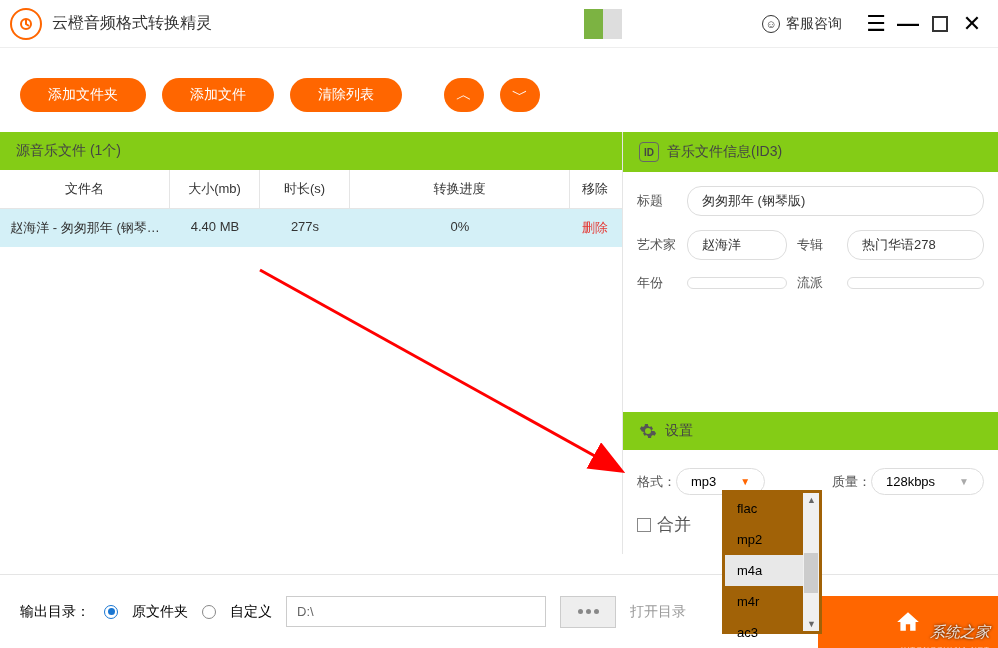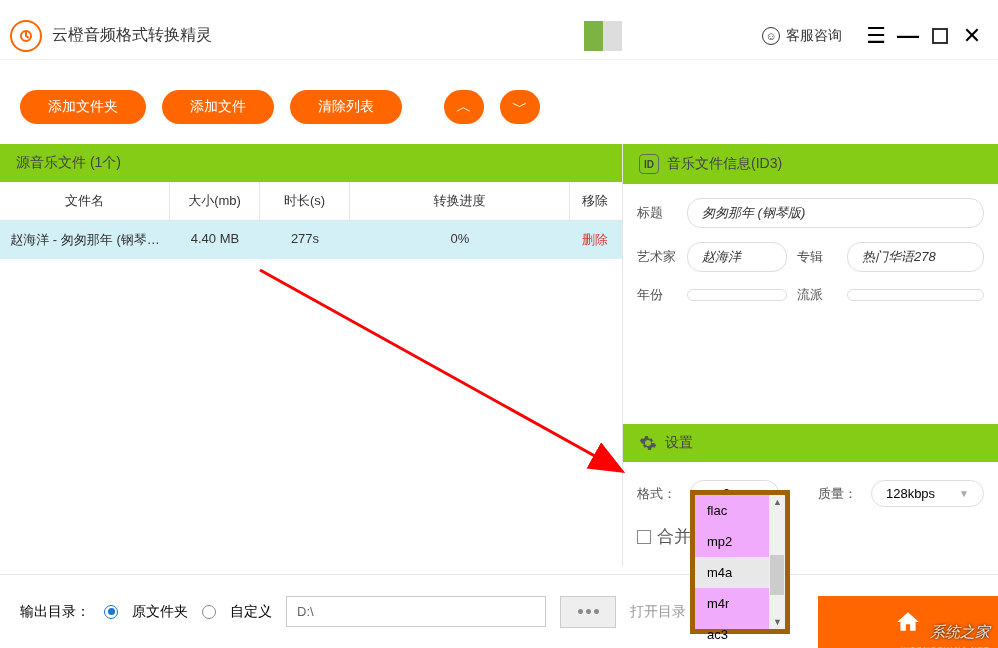--- a/index.html
+++ b/index.html
@@ -1,18 +1,18 @@
 <!DOCTYPE html>
 <html><head>
   <meta charset="utf-8">
   <style>
     * { margin: 0; padding: 0; box-sizing: border-box; font-family: "Microsoft YaHei", Arial, sans-serif; }
     body { width: 998px; height: 648px; background: #fff; position: relative; overflow: hidden; }
     
-    .titlebar { display: flex; align-items: center; height: 48px; padding: 0 10px; border-bottom: 1px solid #eee; margin-top: 12px; }
+    .titlebar { display: flex; align-items: center; height: 48px; padding: 0 10px; border-bottom: 1px solid #eee; }
     .logo { width: 32px; height: 32px; border: 2px solid #f60; border-radius: 50%; display: flex; align-items: center; justify-content: center; color: #f60; font-weight: bold; margin-right: 10px; }
     .app-title { font-size: 16px; color: #333; flex: 1; }
     .avatar { width: 38px; height: 30px; background: linear-gradient(to right, #7cb342 50%, #ddd 50%); margin-right: 140px; }
     .support { display: flex; align-items: center; gap: 6px; font-size: 14px; color: #333; margin-right: 18px; cursor: pointer; }
     .support-icon { width: 18px; height: 18px; border: 1.5px solid #333; border-radius: 50%; display: flex; align-items: center; justify-content: center; font-size: 11px; }
     .win-btn { width: 32px; height: 32px; display: flex; align-items: center; justify-content: center; cursor: pointer; font-size: 22px; }
     .win-btn.menu::before { content: "☰"; }
     .win-btn.min::before { content: "—"; font-weight: bold; }
     .win-btn.close::before { content: "✕"; }
     
@@ -35,34 +35,34 @@
     .col-dur { width: 90px; }
     .col-prog { width: 220px; }
     .col-del { width: 50px; border-right: none !important; }
     
     .table-row { display: flex; background: #d4f0f7; font-size: 13px; color: #333; text-align: center; }
     .table-row > div { padding: 10px 0; }
     .del-link { color: #e53935; cursor: pointer; }
     
     .info-row { display: flex; align-items: center; padding: 14px 14px 0; gap: 10px; }
     .info-label { font-size: 13px; color: #555; min-width: 40px; }
-    .info-field { border: 1px solid #ddd; border-radius: 14px; padding: 5px 14px; font-size: 13px; color: #333; flex: 1; min-width: 0; overflow: hidden; white-space: nowrap; font-style: italic; }
+    .info-field { border: 1px solid #ddd; border-radius: 14px; padding: 5px 14px; font-size: 13px; color: #333; flex: 1; min-width: 0; overflow: hidden; white-space: nowrap; }
     .info-field.sm { flex: 0 0 100px; }
     
     .settings-hdr { margin-top: 120px; }
     .gear-icon { width: 18px; height: 18px; }
     
     .settings-body { padding: 18px 14px; }
-    .set-row { display: flex; align-items: center; gap: 14px; margin-bottom: 18px; }
+    .set-row { display: flex; align-items: center; gap: 0; margin-bottom: 18px; }
     .set-label { font-size: 13px; color: #555; }
     .select-box { border: 1px solid #ddd; border-radius: 14px; padding: 5px 14px; font-size: 13px; display: flex; align-items: center; gap: 24px; cursor: pointer; }
     .caret-down { color: #ff6600; font-size: 10px; }
     .caret-gray { color: #aaa; font-size: 10px; }
     
-    .dropdown { position: absolute; background: #f0abfc; border: 5px solid #a16207; width: 100px; font-size: 13px; z-index: 10; }
+    .dropdown { position: absolute; background: #a16207; border: 3px solid #a16207; width: 100px; font-size: 13px; z-index: 10; margin-left: 32px; }
     .dropdown-item { padding: 8px 12px; cursor: pointer; }
     .dropdown-item.hover { background: #e8e8e8; }
     .dropdown-scroll { position: absolute; right: 0; top: 0; width: 16px; height: 100%; background: #f0f0f0; }
     .dropdown-thumb { position: absolute; right: 1px; top: 60px; width: 14px; height: 40px; background: #ccc; }
     .dropdown-up { position: absolute; right: 3px; top: 2px; font-size: 9px; color: #666; }
     .dropdown-dn { position: absolute; right: 3px; bottom: 2px; font-size: 9px; color: #666; }
     
     .checkbox-row { display: flex; align-items: center; gap: 6px; font-size: 17px; color: #555; }
     .chk { width: 14px; height: 14px; border: 1px solid #888; }
     

